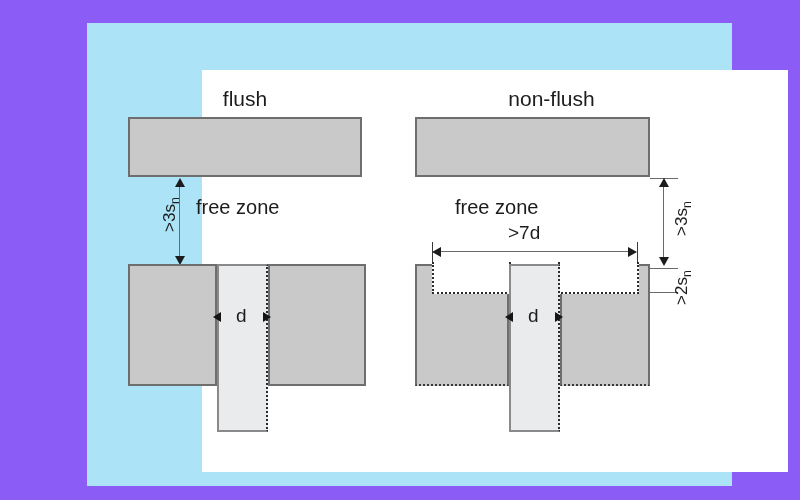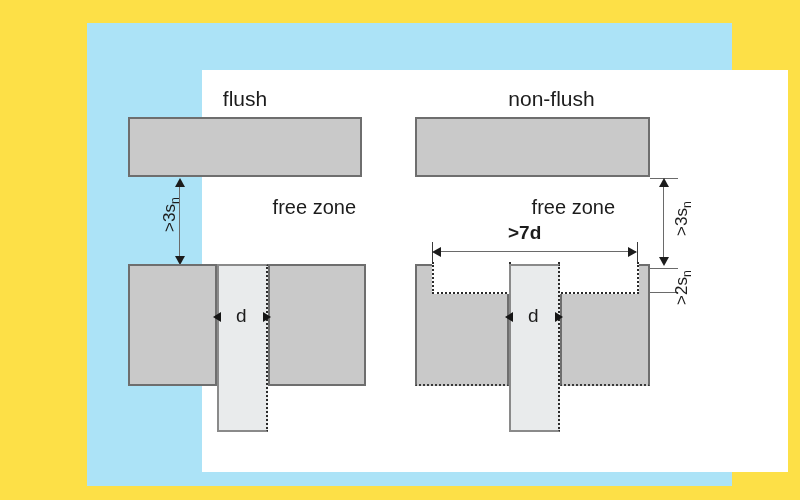--- a/index.html
+++ b/index.html
@@ -4,21 +4,21 @@
 <style>
   html, body {
     margin: 0;
     padding: 0;
     background: #ffffff;
   }
   #stage {
     position: relative;
     width: 800px;
     height: 500px;
-    background: #fde047;
+    background: #8b5cf6;
     font-family: "Liberation Sans", sans-serif;
     overflow: hidden;
   }
   
   #frame {
     position: absolute;
     left: 87px;
     top: 23px;
     width: 645px;
     height: 463px;
@@ -63,21 +63,21 @@
     font-size: 21px;
     color: #1c1c1c;
     white-space: nowrap;
     text-align: center;
   }
   .fz {
     position: absolute;
     font-size: 20px;
     color: #1c1c1c;
     white-space: nowrap;
-    text-align: right;
+    text-align: left;
   }
   
   .vline {
     position: absolute;
     width: 1px;
     background: #6a6a6a;
   }
   .hline {
     position: absolute;
     height: 1px;
@@ -139,21 +139,20 @@
     color: #1c1c1c;
     white-space: nowrap;
     transform: rotate(-90deg);
     transform-origin: left top;
   }
   .hlabel {
     position: absolute;
     font-size: 19px;
     color: #1c1c1c;
     white-space: nowrap;
-    font-weight: bold;
   }
   .dlabel {
     position: absolute;
     font-size: 19px;
     color: #1c1c1c;
     white-space: nowrap;
   }
   .sub {
     font-size: 0.72em;
     vertical-align: sub;

